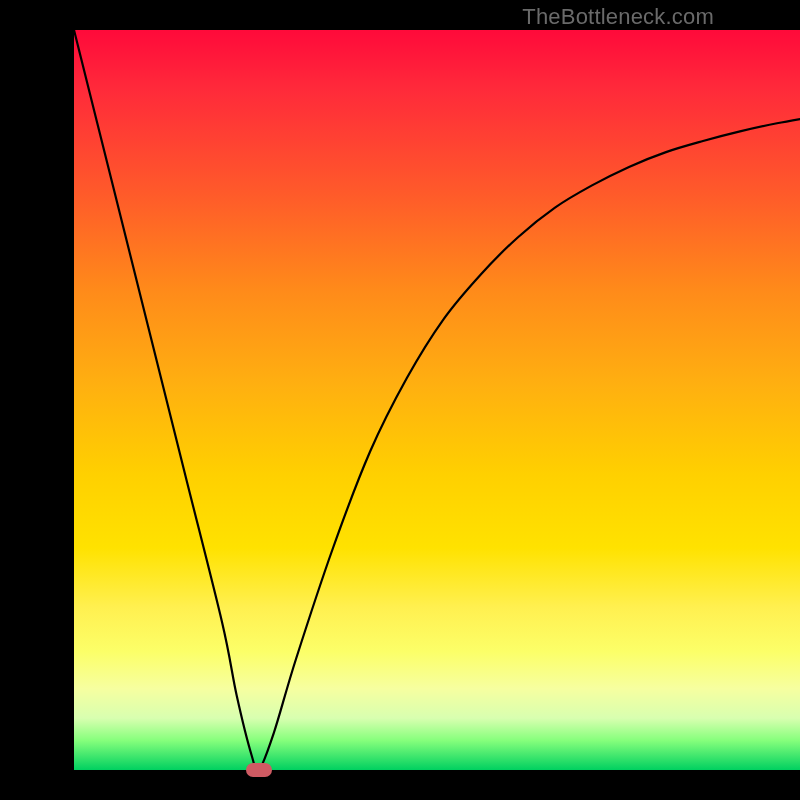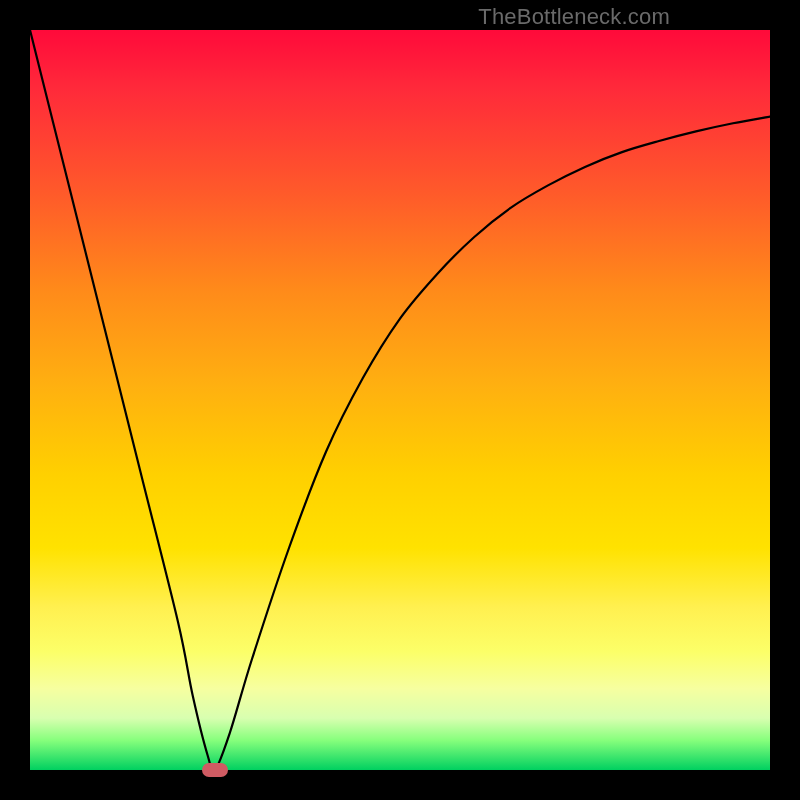--- a/index.html
+++ b/index.html
@@ -9,20 +9,21 @@
     height: 800px;
     overflow: hidden;
     background: #000;
     font-family: Arial, Helvetica, sans-serif;
   }
   .frame {
     position: relative;
     width: 680px;
     height: 800px;
     background: #000;
+    margin-left: 44px;
   }
   .plot-area {
     position: absolute;
     left: 30px;
     top: 30px;
     width: 740px;
     height: 740px;
     
     background: linear-gradient(
       to bottom,

